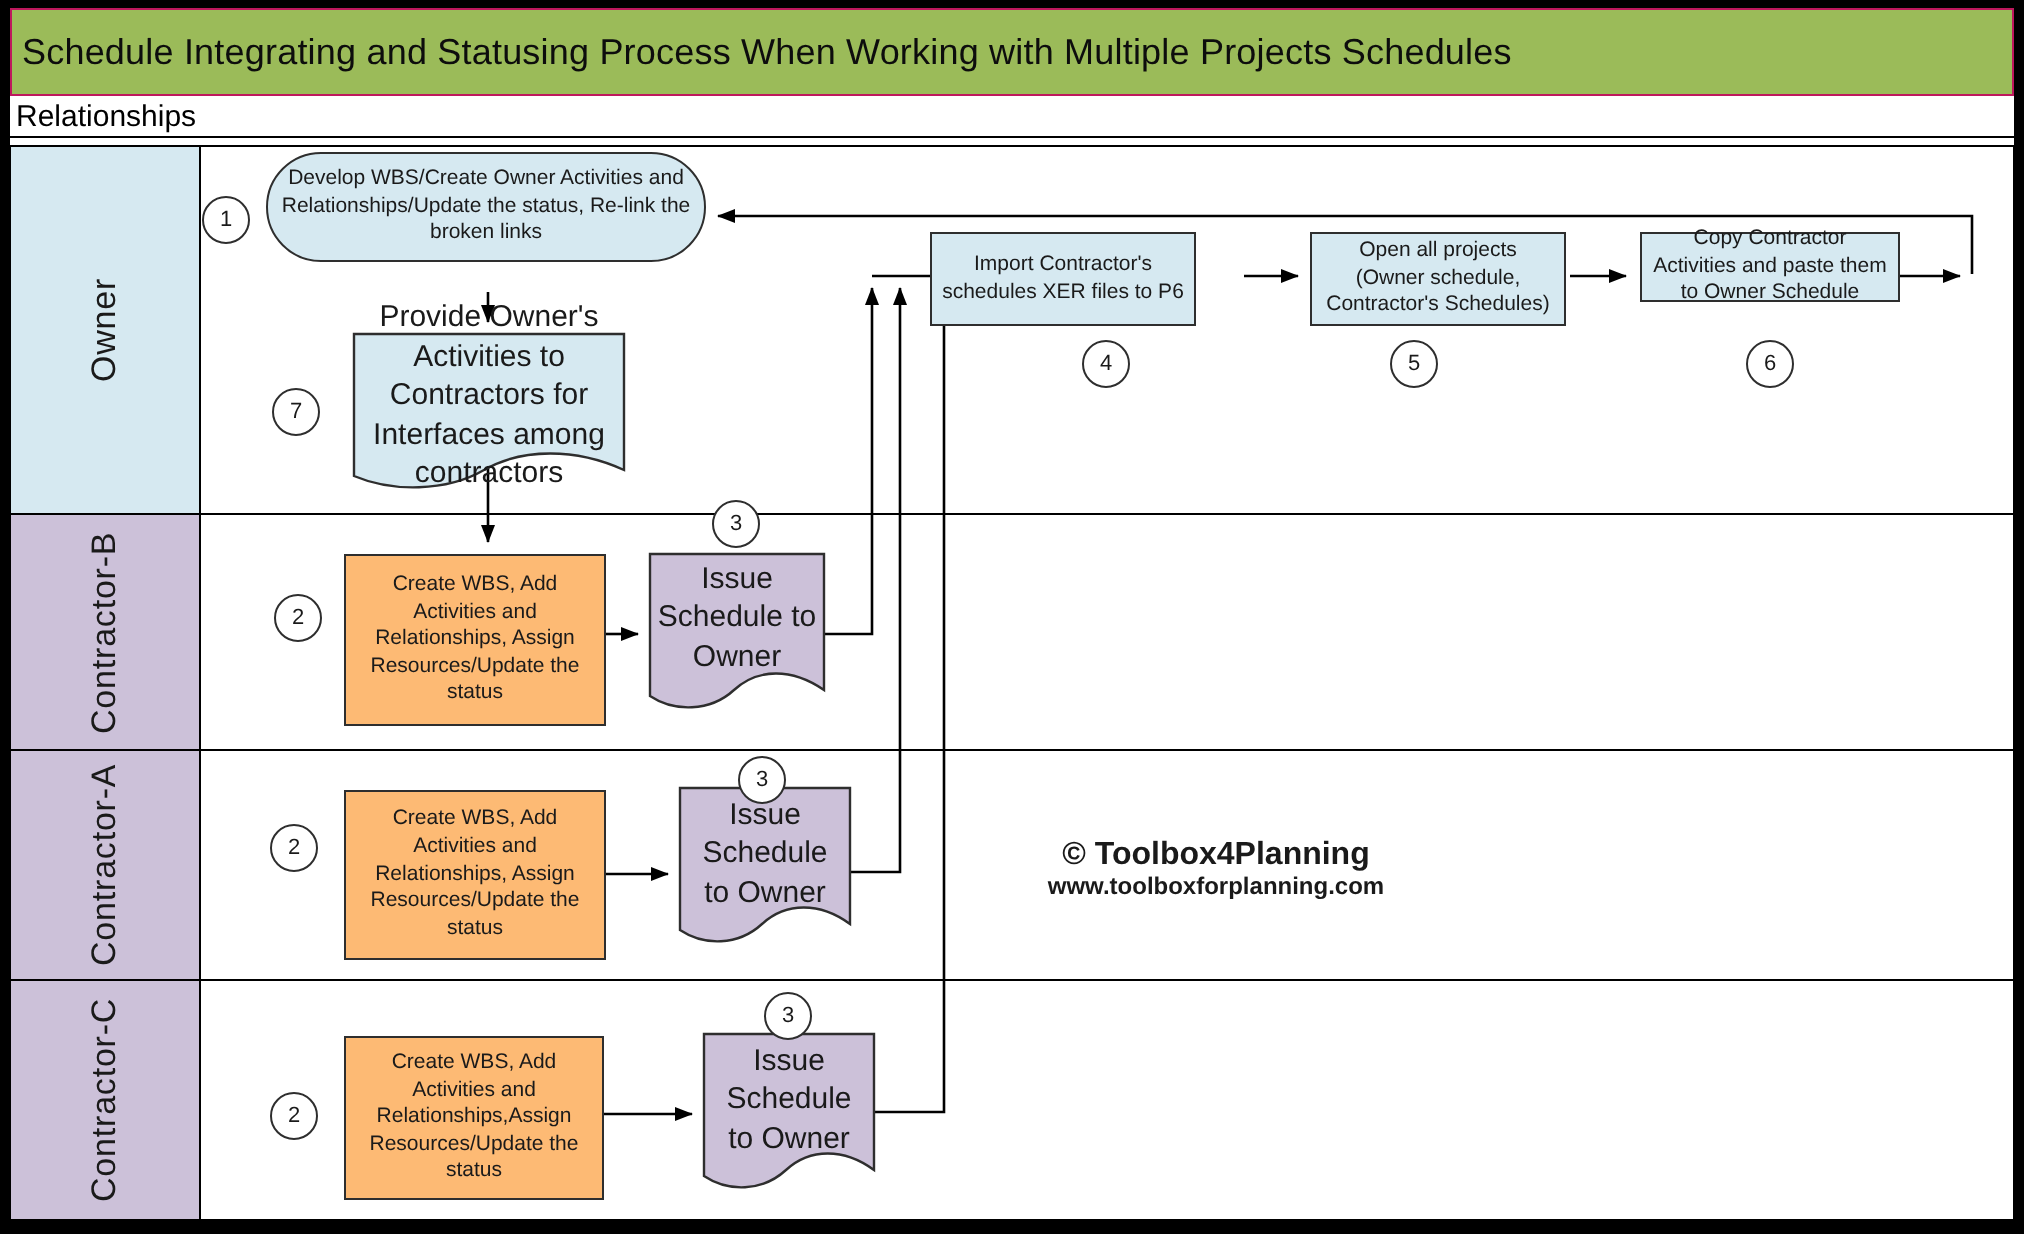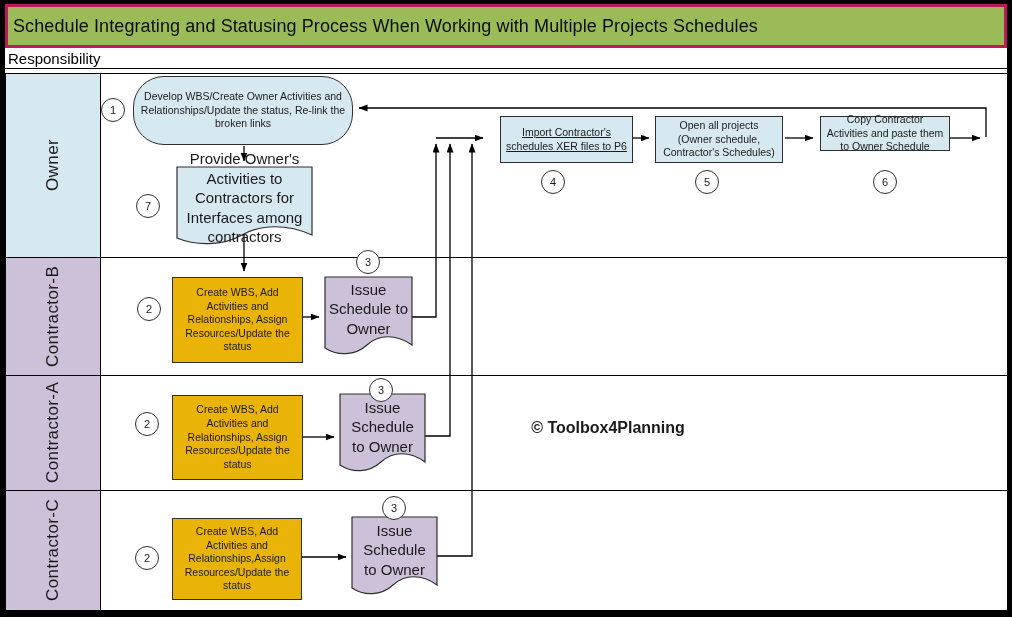--- a/index.html
+++ b/index.html
@@ -5,21 +5,21 @@
   html,body{margin:0;padding:0;background:#fff;}
   .canvas{
     position:relative;width:1012px;height:617px;background:#fff;overflow:hidden;
     font-family:"Liberation Sans","DejaVu Sans",sans-serif;color:#111;
   }
   
   .bstrip{position:absolute;background:#000;}
   
   .titlebar{
     position:absolute;left:5px;top:4px;width:1002px;height:44px;
-    background:#9BBB59;border:3px solid #be185d;box-sizing:border-box;
+    background:#9BBB59;border:1px solid #be185d;box-sizing:border-box;
     display:flex;align-items:center;font-size:18px;letter-spacing:.1px;color:#0d0d0d;
     padding-left:5px;
   }
   .respbar{
     position:absolute;left:5px;top:48px;width:1002px;height:21px;
     background:#fff;border-bottom:1px solid #000;box-sizing:border-box;
     display:flex;align-items:center;font-size:15px;padding-left:3px;color:#000;
   }
   svg.layer{position:absolute;left:0;top:0;pointer-events:none;}
   
@@ -28,21 +28,21 @@
     writing-mode:vertical-rl;transform:rotate(180deg);
     font-size:17px;color:#1a1a1a;letter-spacing:.4px;
   }
   
   .pbox{
     position:absolute;box-sizing:border-box;border:1px solid #2e2e2e;
     display:flex;align-items:center;justify-content:center;text-align:center;
     font-size:10.5px;line-height:1.3;color:#1a1a1a;padding:2px 5px;
   }
   .blue{background:#D6E9F1;}
-  .purple{background:#eab308;}
+  .purple{background:#fdba74;}
   
   .doctext{
     position:absolute;display:flex;align-items:center;justify-content:center;
     text-align:center;font-size:15px;line-height:1.3;color:#1a1a1a;padding:0 3px;
     box-sizing:border-box;background:transparent;
   }
   
   .step{
     position:absolute;width:24px;height:24px;border-radius:50%;
     background:#fff;border:1px solid #2e2e2e;box-sizing:border-box;
@@ -62,21 +62,21 @@
 
   <div class="bstrip" style="left:0;top:0;width:1012px;height:4px;"></div>
   <div class="bstrip" style="left:0;top:0;width:5px;height:617px;"></div>
   <div class="bstrip" style="left:1007px;top:0;width:5px;height:617px;"></div>
   <div class="bstrip" style="left:0;top:610px;width:1012px;height:7px;"></div>
 
   <div class="titlebar">
     <span>Schedule Integrating and Statusing Process When Working with Multiple Projects Schedules</span>
   </div>
   <div class="respbar">
-    <span>Responsibility</span>
+    <span>Relationships</span>
   </div>
 
   <svg class="layer" width="1012" height="617">
     <defs>
       <marker id="arr" markerWidth="9.5" markerHeight="7.5" refX="8.5" refY="3.5" orient="auto" markerUnits="userSpaceOnUse">
         <path d="M0,0 L9,3.5 L0,7 Z" fill="#000"></path>
       </marker>
     </defs>
 
     <g shape-rendering="crispEdges" stroke="#000" stroke-width="1">
@@ -112,22 +112,22 @@
       <path d="M340,394 H425 V462 C410,451 393,451 381,462 C369,473 352,473 340,465 Z" fill="#CCC1D9"></path>
       <path d="M352,517 H437 V585 C422,574 405,574 393,585 C381,596 364,596 352,588 Z" fill="#CCC1D9"></path>
     </g>
   </svg>
 
   <div class="lanelabel" style="left:5px;top:73px;width:95px;height:184px;">Owner</div>
   <div class="lanelabel" style="left:5px;top:257px;width:95px;height:118px;">Contractor-B</div>
   <div class="lanelabel" style="left:5px;top:375px;width:95px;height:115px;">Contractor-A</div>
   <div class="lanelabel" style="left:5px;top:490px;width:95px;height:120px;">Contractor-C</div>
 
-  <div class="pbox blue" style="left:133px;top:76px;width:220px;height:69px;border-radius:31px;">Develop WBS/Create Owner Activities and Relationships/Update the status, Re-link the broken links</div>
-  <div class="pbox blue" style="left:500px;top:116px;width:133px;height:47px;text-decoration:underline;">Import Contractor's schedules XER files to P6</div>
+  <div class="pbox blue" style="left:133px;top:76px;width:220px;height:55px;border-radius:31px;">Develop WBS/Create Owner Activities and Relationships/Update the status, Re-link the broken links</div>
+  <div class="pbox blue" style="left:465px;top:116px;width:133px;height:47px;">Import Contractor's schedules XER files to P6</div>
   <div class="pbox blue" style="left:655px;top:116px;width:128px;height:47px;">Open all projects (Owner schedule, Contractor's Schedules)</div>
   <div class="pbox blue" style="left:820px;top:116px;width:130px;height:35px;">Copy Contractor Activities and paste them to Owner Schedule</div>
   <div class="pbox purple" style="left:172px;top:277px;width:131px;height:86px;">Create WBS, Add Activities and Relationships, Assign Resources/Update the status</div>
   <div class="pbox purple" style="left:172px;top:395px;width:131px;height:85px;">Create WBS, Add Activities and Relationships, Assign Resources/Update the status</div>
   <div class="pbox purple" style="left:172px;top:518px;width:130px;height:82px;">Create WBS, Add Activities and Relationships,Assign Resources/Update the status</div>
 
   <div class="doctext" style="left:177px;top:169px;width:135px;height:58px;">Provide Owner's Activities to Contractors for Interfaces among contractors</div>
   <div class="doctext" style="left:325px;top:284px;width:87px;height:50px;">Issue Schedule to Owner</div>
   <div class="doctext" style="left:340px;top:402px;width:85px;height:50px;">Issue Schedule to Owner</div>
   <div class="doctext" style="left:352px;top:525px;width:85px;height:50px;">Issue Schedule to Owner</div>
@@ -139,15 +139,16 @@
   <div class="step" style="left:873px;top:170px;">6</div>
   <div class="step" style="left:137px;top:297px;">2</div>
   <div class="step" style="left:356px;top:250px;">3</div>
   <div class="step" style="left:135px;top:412px;">2</div>
   <div class="step" style="left:369px;top:378px;">3</div>
   <div class="step" style="left:135px;top:546px;">2</div>
   <div class="step" style="left:382px;top:496px;">3</div>
 
   <div class="watermark">
     <div class="l1">© Toolbox4Planning</div>
+    <div class="l2">www.toolboxforplanning.com</div>
   </div>
 
 </div>
 
 </body></html>

